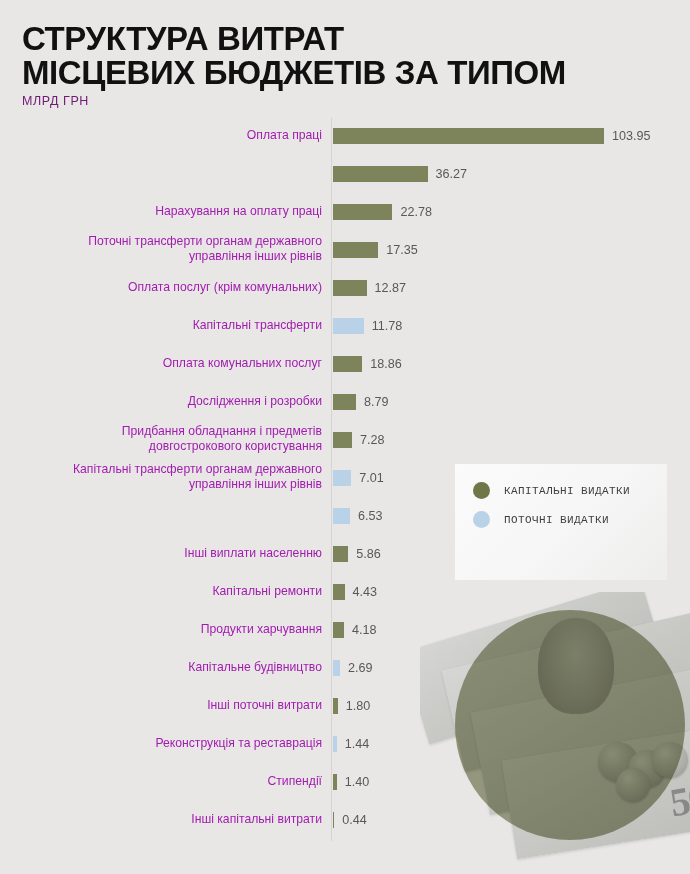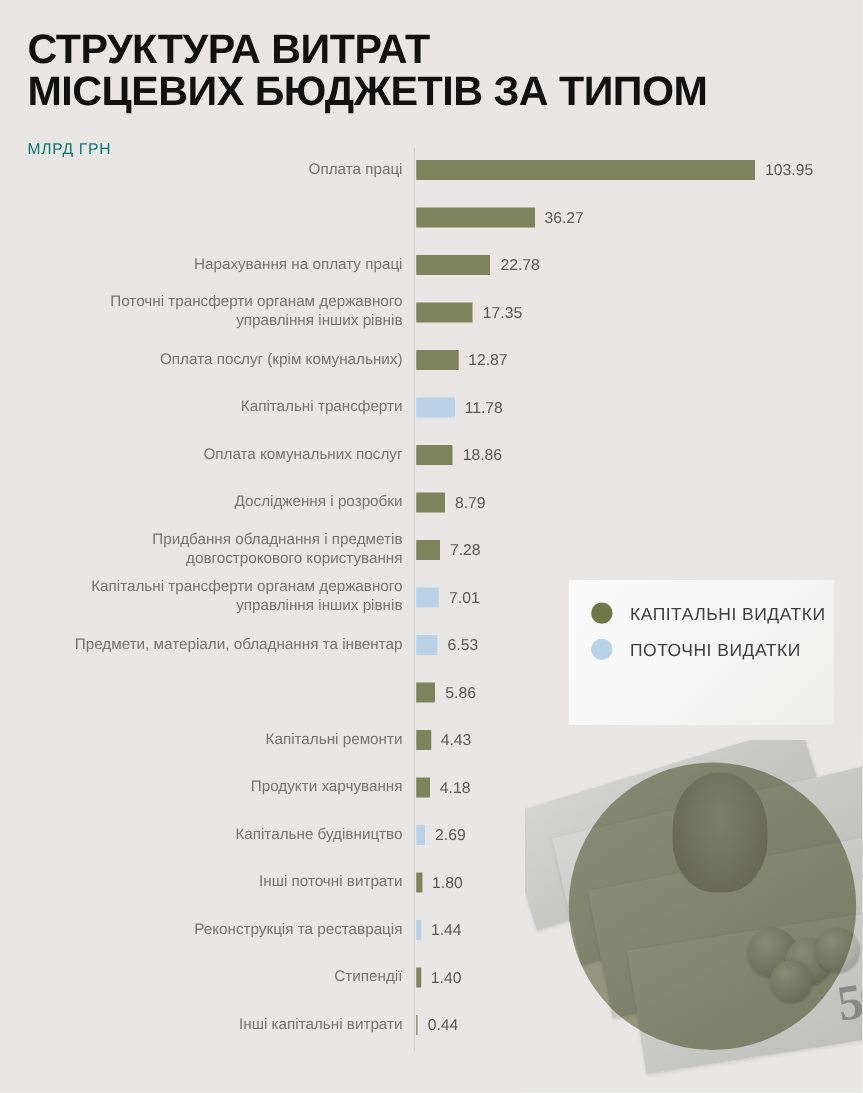--- a/index.html
+++ b/index.html
@@ -32,24 +32,24 @@
     font-weight: 700;
     letter-spacing: -0.4px;
     color: #111112;
     text-transform: uppercase;
     white-space: pre-line;
     transform: scaleX(1.0);
     transform-origin: left top;
   }
 
   #chart-subtitle {
-    margin-top: 22px;
+    margin-top: 4px;
     font-size: 12.5px;
     letter-spacing: 0.6px;
-    color: #0f766e;
+    color: #701a75;
     text-transform: uppercase;
   }
 
   
   #chart-area {
     position: absolute;
     left: 0;
     top: 118px;
     width: 690px;
     height: 740px;
@@ -73,21 +73,21 @@
   }
 
   .bar-label {
     position: absolute;
     right: 368px;
     top: 0;
     width: 300px;
     text-align: right;
     font-size: 12.2px;
     line-height: 15px;
-    color: #737373;
+    color: #a21caf;
     white-space: pre-line;
   }
 
   .bar-track {
     position: absolute;
     left: 333px;
     top: 5px;
     height: 16px;
   }
 
@@ -127,25 +127,26 @@
   #legend-item-1 { top: 47px; }
 
   .legend-dot {
     width: 17px;
     height: 17px;
     border-radius: 50%;
     flex: 0 0 auto;
   }
 
   .legend-text {
-    font-size: 14px;
+    font-size: 11px;
     letter-spacing: 0.4px;
     color: #3e3e40;
     text-transform: uppercase;
     white-space: nowrap;
+    font-family: Liberation Mono, monospace;
   }
 
   
   #photo-block {
     position: absolute;
     left: 420px;
     top: 592px;
     width: 270px;
     height: 282px;
     overflow: hidden;
@@ -304,27 +305,27 @@
       </div>
       <div class="bar-row" style="top: 347px;">
         <div class="bar-label" style="top: -3px;">Капітальні трансферти органам державного
 управління інших рівнів</div>
         <div class="bar-track">
           <div class="bar-fill" title="Капітальні трансферти органам державного управління інших рівнів: 7.01" style="width: 18.2752px; background: rgb(186, 210, 232);"></div>
         </div>
         <div class="bar-value" style="left: 359.275px;">7.01</div>
       </div>
       <div class="bar-row" style="top: 385px;">
-        <div class="bar-label" style="top: 5px;">Предмети, матеріали, обладнання та інвентар</div>
         <div class="bar-track">
           <div class="bar-fill" title="Предмети, матеріали, обладнання та інвентар: 6.53" style="width: 17.0239px; background: rgb(186, 210, 232);"></div>
         </div>
         <div class="bar-value" style="left: 358.024px;">6.53</div>
       </div>
       <div class="bar-row" style="top: 423px;">
+        <div class="bar-label" style="top: 5px;">Інші виплати населенню</div>
         <div class="bar-track">
           <div class="bar-fill" title="Інші виплати населенню: 5.86" style="width: 15.2772px; background: rgb(125, 132, 92);"></div>
         </div>
         <div class="bar-value" style="left: 356.277px;">5.86</div>
       </div>
       <div class="bar-row" style="top: 461px;">
         <div class="bar-label" style="top: 5px;">Капітальні ремонти</div>
         <div class="bar-track">
           <div class="bar-fill" title="Капітальні ремонти: 4.43" style="width: 11.5491px; background: rgb(125, 132, 92);"></div>
         </div>

